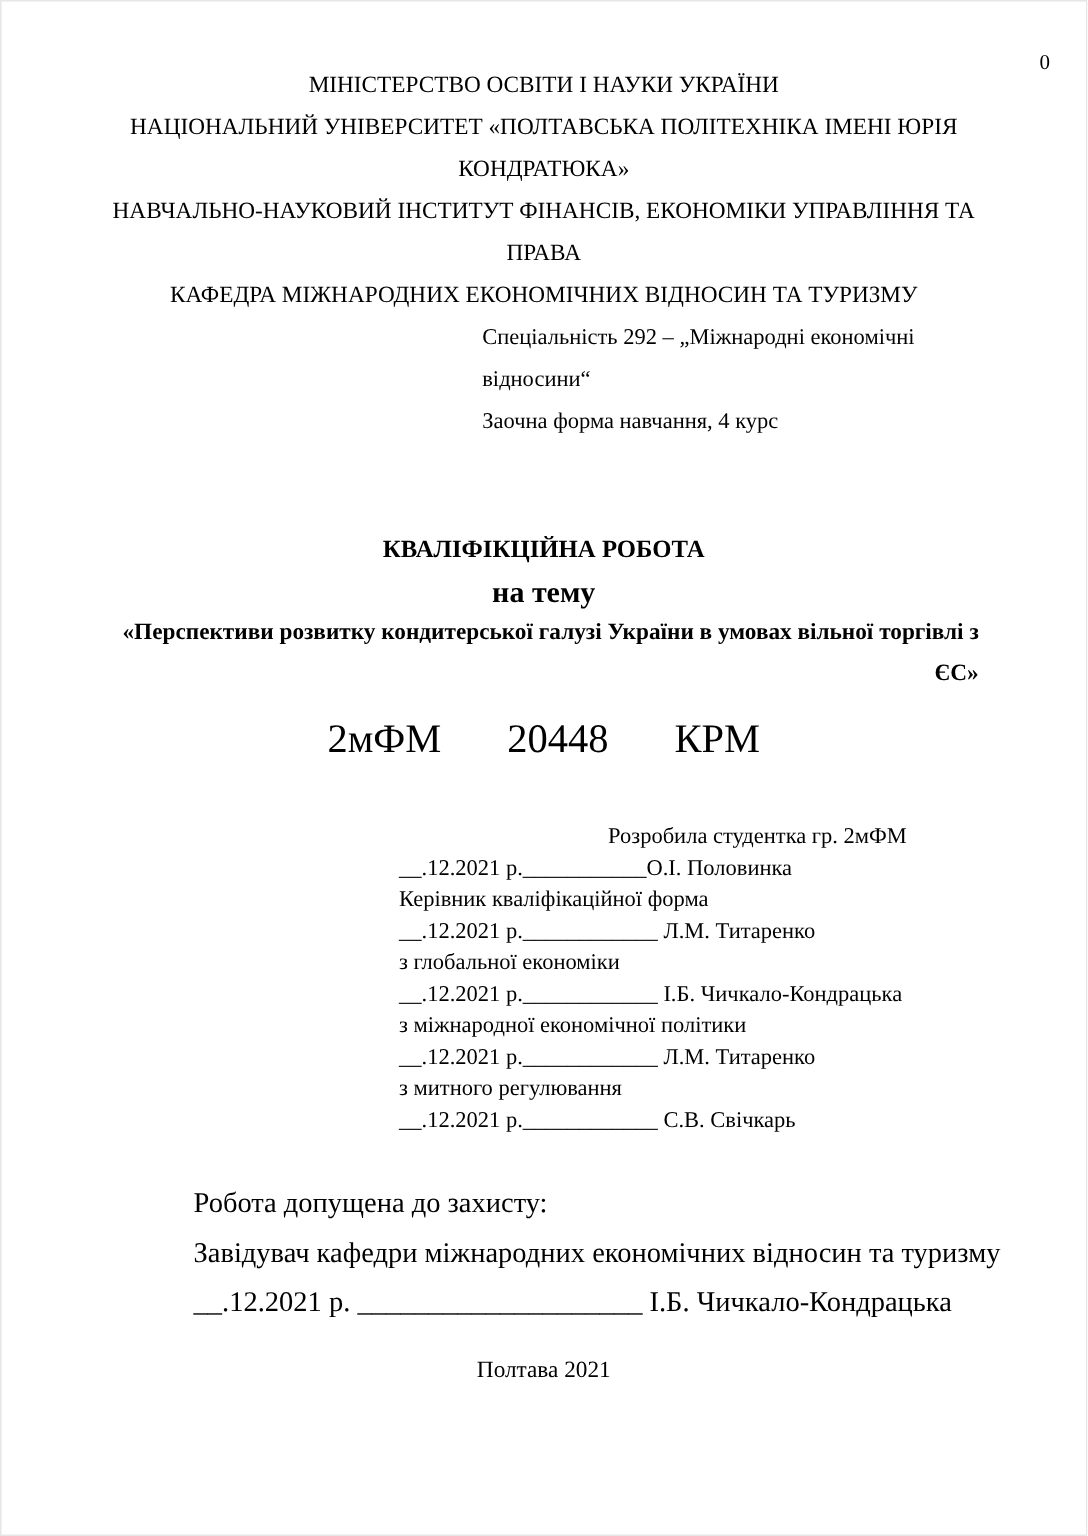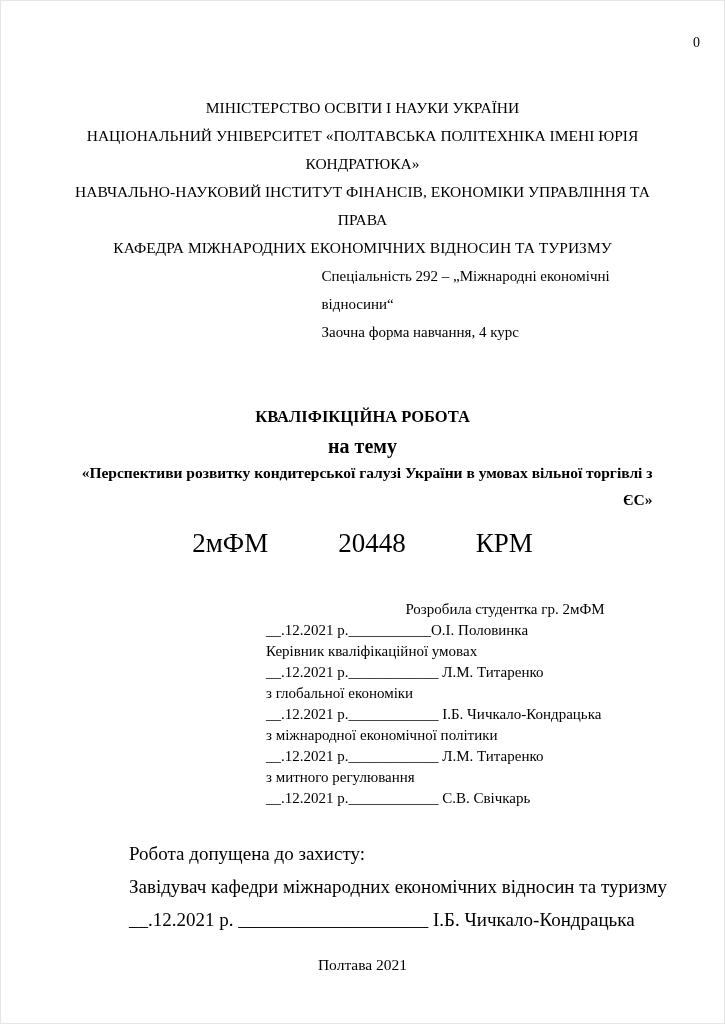--- a/index.html
+++ b/index.html
@@ -15,21 +15,21 @@
     border: 1px solid #e6e6e6;
   }
   .page-number {
     position: absolute;
     top: 34px;
     right: 24px;
     font-size: 14px;
   }
   .header {
     margin: 0 auto;
-    padding-top: 93px;
+    padding-top: 42px;
     width: 612px;
     text-align: center;
     font-size: 15.5px;
     line-height: 28px;
   }
   .spec-block {
     margin-left: 265px;
     text-align: left;
     font-size: 15px;
     line-height: 28px;
@@ -53,21 +53,21 @@
     width: 580px;
     text-align: right;
     font-weight: bold;
     font-size: 15.5px;
     line-height: 27px;
   }
   .code-line {
     margin-top: 14px;
     display: flex;
     justify-content: center;
-    gap: 70px;
+    gap: 44px;
     font-size: 27px;
     line-height: 32px;
     text-align: right;
   }
   .signatures {
     margin: 40px 0 0 265px;
     font-size: 15px;
     line-height: 21px;
   }
   .signatures .first { text-indent: 20px; text-align: center; }
@@ -106,21 +106,21 @@
 
   <div class="code-line">
     <span>2мФМ</span>
     <span>20448</span>
     <span>КРМ</span>
   </div>
 
   <div class="signatures">
     <div class="first">Розробила студентка гр. 2мФМ</div>
     <div>__.12.2021 р.___________О.І. Половинка</div>
-    <div>Керівник кваліфікаційної умовах</div>
+    <div>Керівник кваліфікаційної форма</div>
     <div>__.12.2021 р.____________ Л.М. Титаренко</div>
     <div>з глобальної економіки</div>
     <div>__.12.2021 р.____________ І.Б. Чичкало-Кондрацька</div>
     <div>з міжнародної економічної політики</div>
     <div>__.12.2021 р.____________ Л.М. Титаренко</div>
     <div>з митного регулювання</div>
     <div>__.12.2021 р.____________ С.В. Свічкарь</div>
   </div>
 
   <div class="admission">

